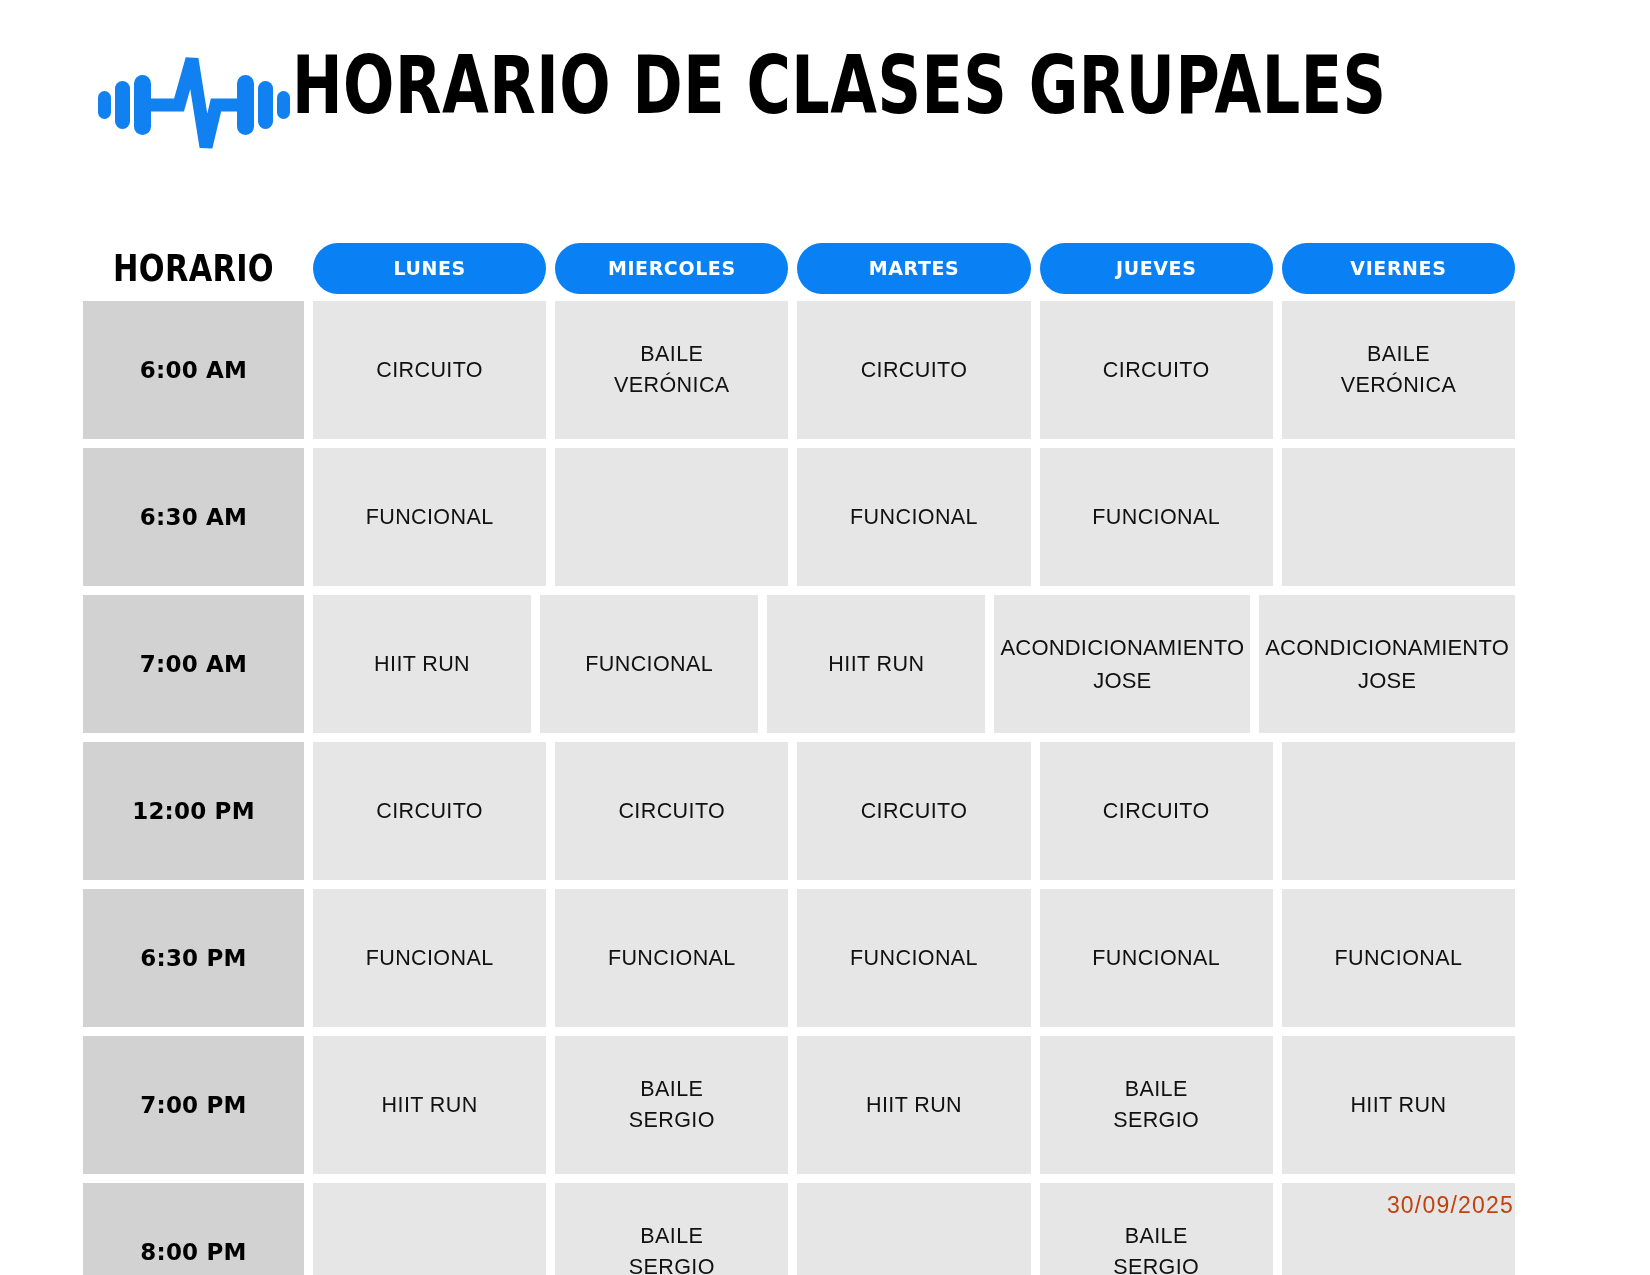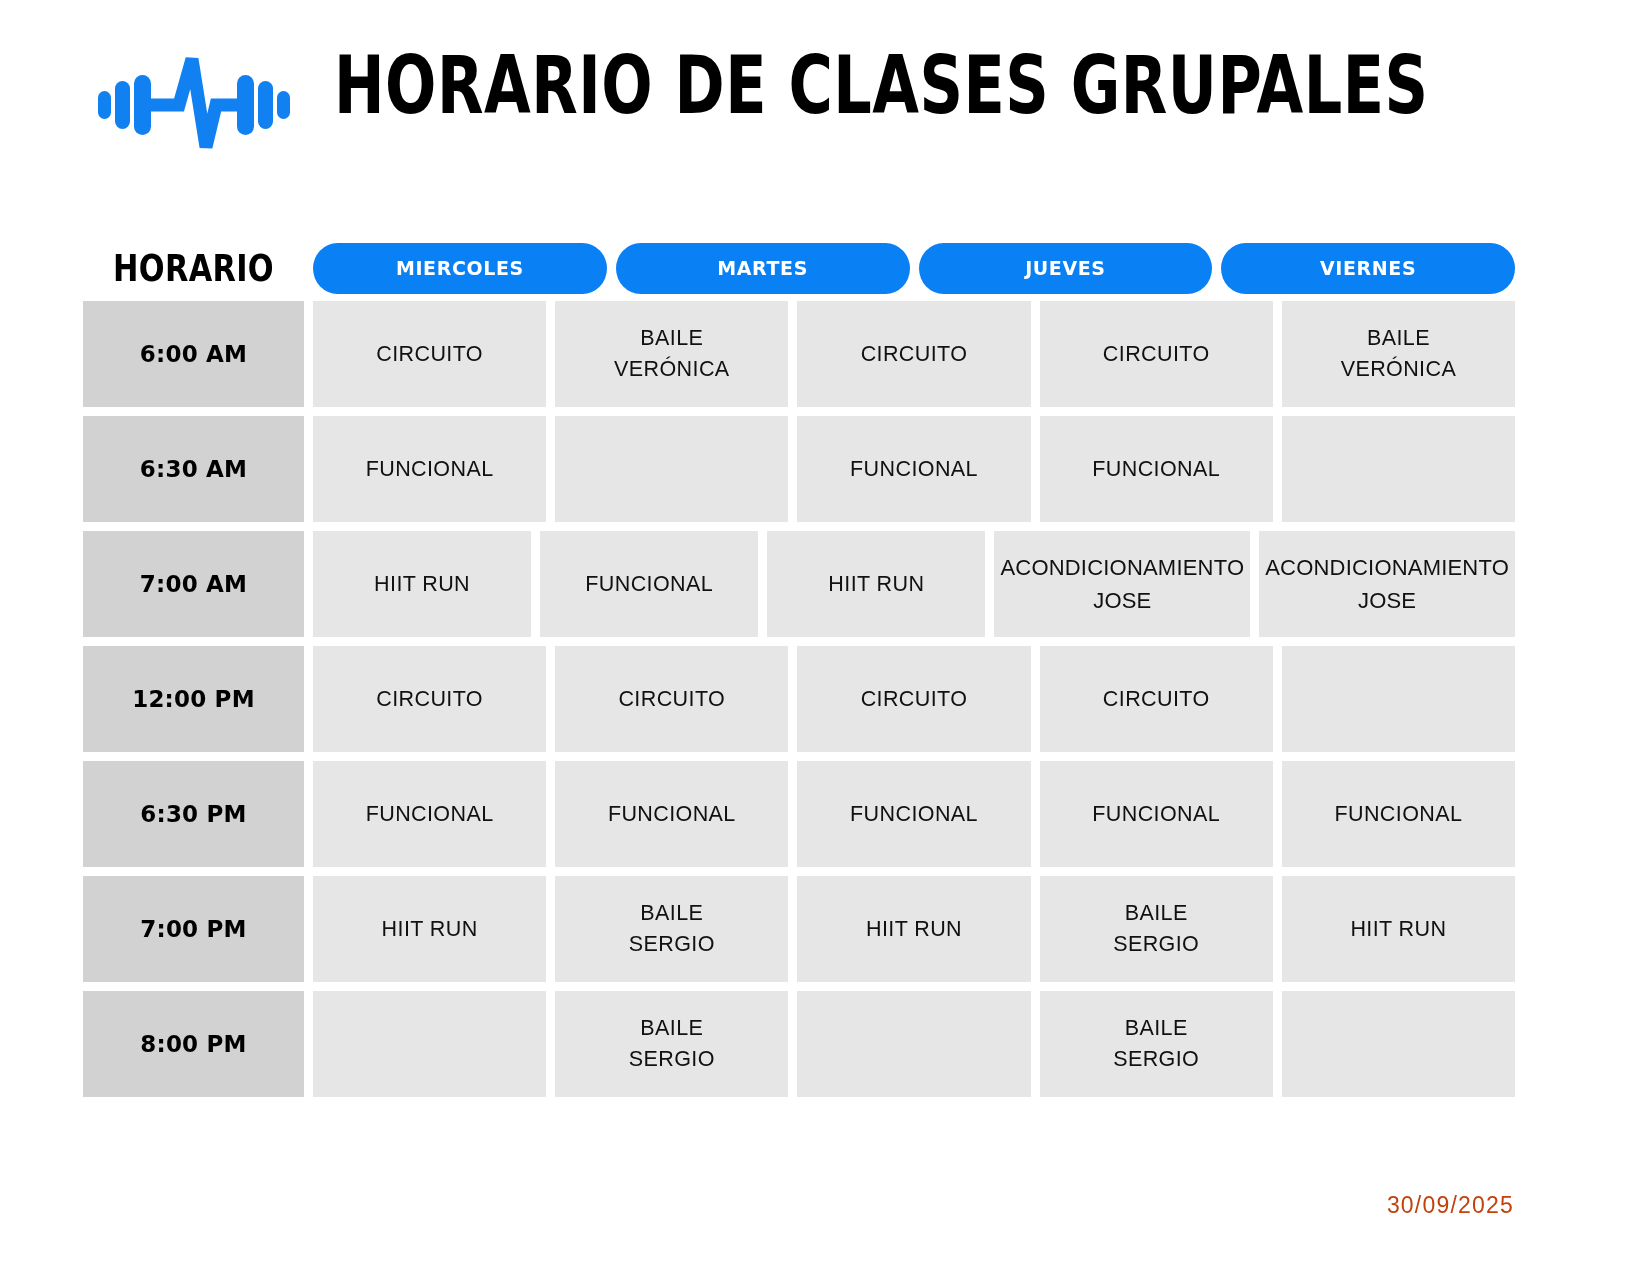--- a/index.html
+++ b/index.html
@@ -22,21 +22,20 @@
     height: 1275px;
     box-sizing: border-box;
     padding: 0;
     position: relative;
   }
 
   
   .header {
     display: flex;
     align-items: center;
-    gap: 42px;
     padding: 92px 0 0 96px;
     height: 118px;
     box-sizing: border-box;
     text-align: right;
   }
 
   .logo {
     width: 196px;
     height: 104px;
     flex: 0 0 auto;
@@ -102,21 +101,21 @@
     text-align: center;
     font-family: "DejaVu Sans", sans-serif;
     font-weight: 700;
     font-size: 19px;
     letter-spacing: 0.6px;
     transform: scaleY(1.04);
   }
 
   
   .body-row {
-    height: 106px;
+    height: 138px;
   }
 
   .cell {
     height: 100%;
     box-sizing: border-box;
     display: flex;
     flex-direction: column;
     align-items: center;
     justify-content: center;
     text-align: center;
@@ -188,20 +187,23 @@
       </svg>
     </span>
     <h1 class="title">HORARIO DE CLASES GRUPALES</h1>
   </div>
 
   <div class="grid">
 
     <div class="grid-row head-row">
       <div class="col-time horario-label">HORARIO</div>
       <div class="col-day">
+        <div class="day-pill">LUNES</div>
+      </div>
+      <div class="col-day">
         <div class="day-pill">MIERCOLES</div>
       </div>
       <div class="col-day">
         <div class="day-pill">MARTES</div>
       </div>
       <div class="col-day">
         <div class="day-pill">JUEVES</div>
       </div>
       <div class="col-day">
         <div class="day-pill">VIERNES</div>

